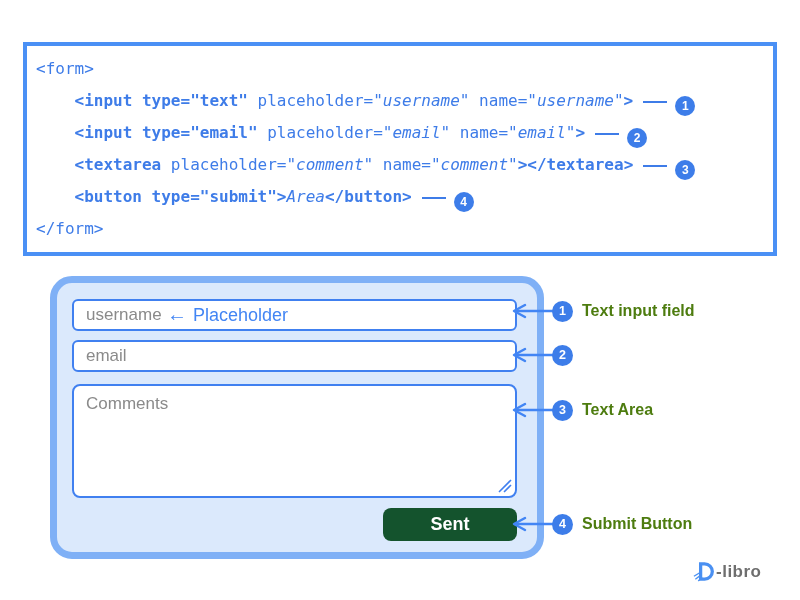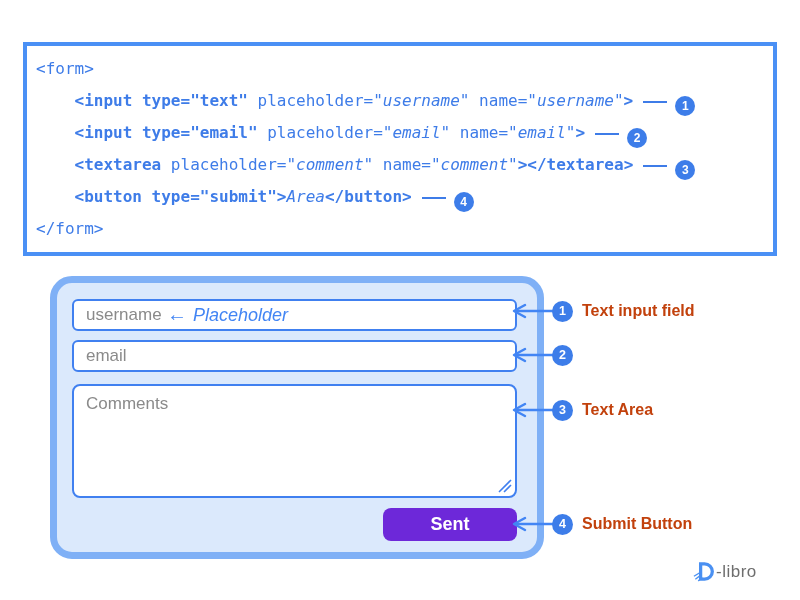--- a/index.html
+++ b/index.html
@@ -45,50 +45,50 @@
   .input-username { top:16px; }
   .input-email { top:57px; }
   .mock-textarea {
     position:absolute; left:15px; top:101px; width:445px; height:114px;
     border:2px solid #4080f0; border-radius:8px; background:#fff;
     padding:8px 12px; font-family:"Liberation Sans", sans-serif;
     font-size:17px; color:#555; resize:none; outline:none;
   }
   .placeholder-callout {
     position:absolute; left:110px; top:16px; height:32px; line-height:31px;
-    color:#4285f4; font-size:18px; white-space:nowrap; pointer-events:none;font-style:italic;
+    color:#4285f4; font-size:18px; white-space:nowrap; pointer-events:none;
   }
   .placeholder-callout .arr { font-size:20px; margin-right:6px; }
   .resize-handle { position:absolute; left:439px; top:194px; }
   .sent-button {
     position:absolute; left:326px; top:225px; width:134px; height:33px;
-    background:#6d28d9; border:none; border-radius:8px;
+    background:#14532d; border:none; border-radius:8px;
     color:#fff; font-family:"Liberation Sans", sans-serif;
     font-size:18px; font-weight:700; cursor:pointer;
   }
 
   
   .ann-row {
     position:absolute; left:552px; height:22px;
     display:flex; align-items:center; gap:9px; white-space:nowrap;
   }
   .ann-badge {
     width:21px; height:21px; border-radius:50%; background:#3d7de9;
     color:#fff; text-align:center; font-size:12.5px; font-weight:700;
     line-height:21px; flex:0 0 auto;
   }
-  .ann-label { color:#c2410c; font-size:16px; font-weight:700; }
+  .ann-label { color:#4d7c0f; font-size:16px; font-weight:700; }
   .ann-arrow { position:absolute; }
 
   
   .logo {
     position:absolute; left:692px; top:560px;
     display:flex; align-items:center; gap:1px;
   }
-  .logo-text { color:#6e6e6e; font-size:17px; font-weight:400; letter-spacing:0.5px; }
+  .logo-text { color:#6e6e6e; font-size:17px; font-weight:700; letter-spacing:0.5px; }
 </style>
 </head>
 <body>
 
 <div class="stage">
 
   <div class="code-box">
     <div>
         <div class="code-line"><span class="s-n">&lt;form&gt;</span></div>
         <div class="code-line"><span class="s-n">    </span><span class="s-b">&lt;input type="text"</span><span class="s-n"> placeholder="</span><span class="s-i">username</span><span class="s-n">" name="</span><span class="s-i">username</span><span class="s-n">"</span><span class="s-b">&gt;</span><span class="dash-connector"></span><span class="code-badge">1</span></div>

